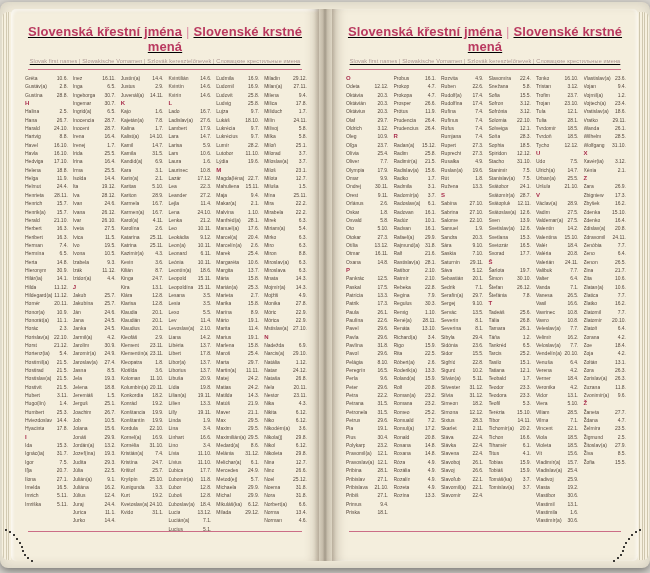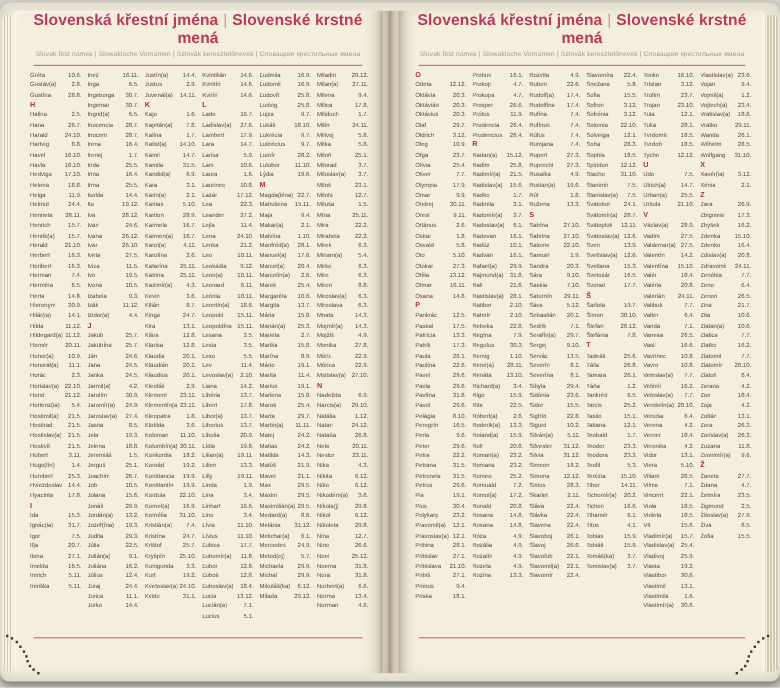--- a/index.html
+++ b/index.html
@@ -15,21 +15,21 @@
   .page-left{left:11px;width:308px;border-radius:5px 0 0 5px;
              box-shadow:inset -10px 0 14px -10px rgba(60,40,20,.45), inset 2px 2px 3px rgba(255,255,255,.6);}
   .page-right{left:332px;width:306px;border-radius:0 5px 5px 0;
              box-shadow:inset 10px 0 14px -10px rgba(60,40,20,.5), inset -2px 0 3px rgba(255,255,255,.5);}
   .gutter{position:absolute;left:314px;top:7px;width:22px;height:552px;pointer-events:none;
           background:linear-gradient(to right, rgba(70,50,30,0) 0%, rgba(70,50,30,.25) 40%, rgba(40,25,10,.38) 50%, rgba(70,50,30,.22) 62%, rgba(70,50,30,0) 100%);}
   .edge-right{position:absolute;right:1px;top:10px;width:11px;height:548px;border-radius:0 6px 6px 0;
           background:repeating-linear-gradient(to right,#f6f0df 0 1.5px,#cfc7ae 1.5px 2.5px);}
   .edge-left{position:absolute;left:2px;top:10px;width:9px;height:548px;border-radius:6px 0 0 6px;
           background:repeating-linear-gradient(to right,#f6f0df 0 1.5px,#d2cab2 1.5px 2.5px);}
-  .hdr{}
+  .hdr{padding-top:15px;text-decoration:underline;}
   .title{text-align:center;font-size:13px;font-weight:bold;color:var(--title);letter-spacing:.1px;}
   .title .sep{color:#dd8fa6;font-weight:normal;padding:0 4px;}
   .subtitle{text-align:center;font-size:5.5px;color:var(--subtitle);margin-top:4px;letter-spacing:.15px;}
   .rule{height:0;border-top:1.5px solid var(--rule);margin:5px 17px 0 17px;}
   .rule-bottom{position:absolute;left:17px;right:17px;bottom:29px;border-top:1.5px solid var(--rule);}
   .cols{display:flex;gap:5px;padding:4px 12px 0 14px;height:462px;overflow:hidden;}
   .col{flex:1;min-width:0;}
   .row{display:flex;justify-content:space-between;font-size:5px;line-height:8.35px;color:var(--body);white-space:nowrap;}
   .row .nm{overflow:hidden;}
   .row .dt{text-align:right;padding-left:2px;}

